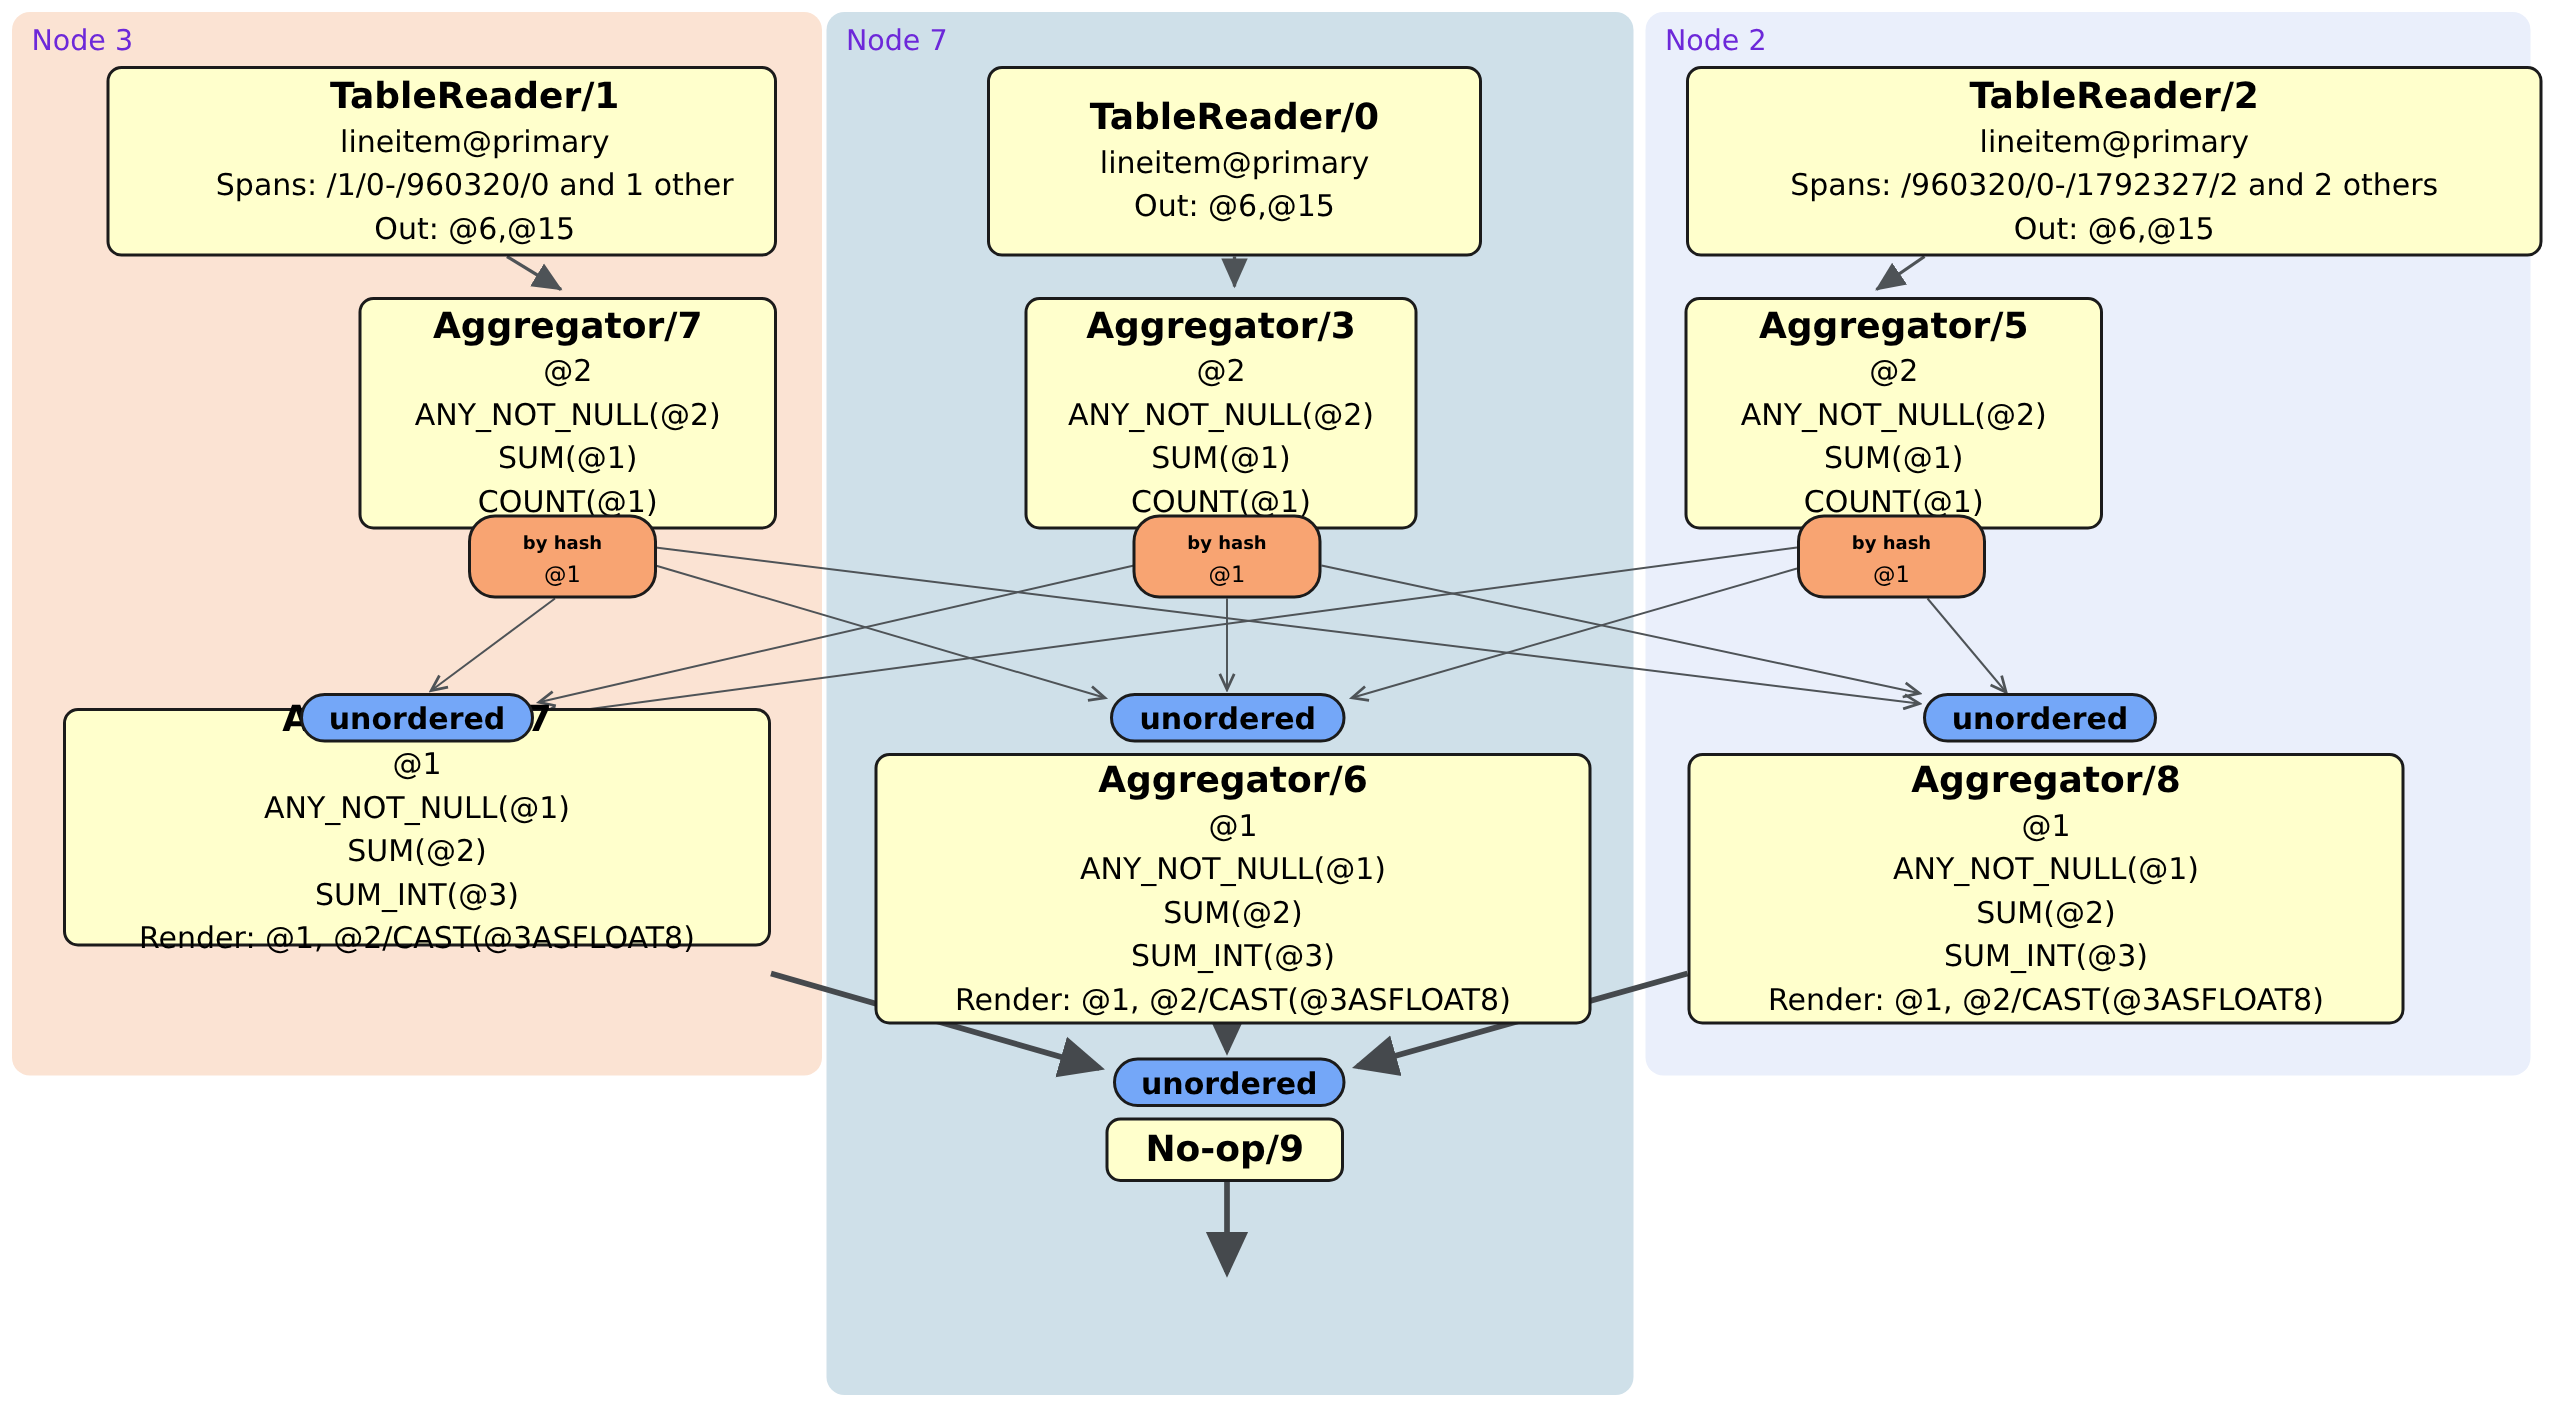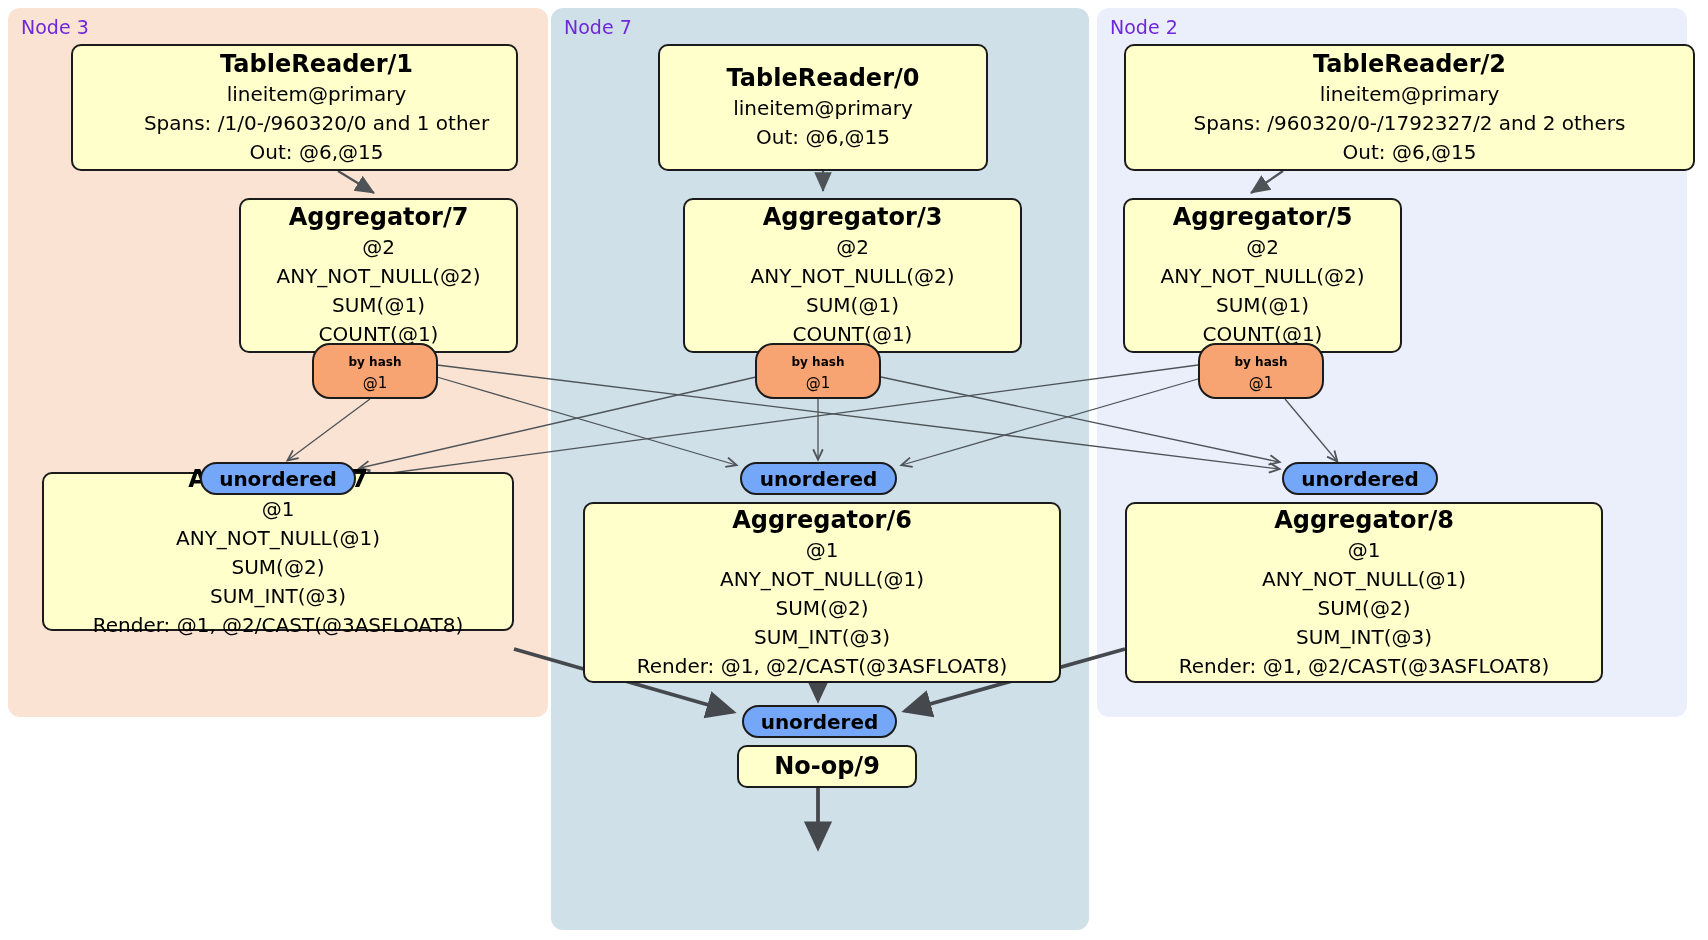--- a/index.html
+++ b/index.html
@@ -109,42 +109,42 @@
     <div class="l">SUM(@2)</div>
     <div class="l">SUM_INT(@3)</div>
     <div class="l">Render: @1, @2/CAST(@3ASFLOAT8)</div>
   </div>
 
   <div class="pbox" style="left:658px; top:44px; width:330px; height:127px;">
     <div class="t">TableReader/0</div>
     <div class="l">lineitem@primary</div>
     <div class="l">Out: @6,@15</div>
   </div>
-  <div class="pbox" style="left:683px; top:198px; width:339px; height:155px;">
+  <div class="pbox" style="left:683px; top:198px; width:262px; height:155px;">
     <div class="t">Aggregator/3</div>
     <div class="l">@2</div>
     <div class="l">ANY_NOT_NULL(@2)</div>
     <div class="l">SUM(@1)</div>
     <div class="l">COUNT(@1)</div>
   </div>
   <div class="router" style="left:755px; top:343px; width:126px; height:56px;">
     <div class="t">by hash</div>
     <div class="d">@1</div>
   </div>
   <div class="sync" style="left:740px; top:462px; width:157px; height:33px;">unordered</div>
   <div class="pbox" style="left:583px; top:502px; width:478px; height:181px;">
     <div class="t">Aggregator/6</div>
     <div class="l">@1</div>
     <div class="l">ANY_NOT_NULL(@1)</div>
     <div class="l">SUM(@2)</div>
     <div class="l">SUM_INT(@3)</div>
     <div class="l">Render: @1, @2/CAST(@3ASFLOAT8)</div>
   </div>
   <div class="sync" style="left:742px; top:705px; width:155px; height:33px;">unordered</div>
-  <div class="pbox" style="left:737px; top:745px; width:180px; height:43px;">
+  <div class="pbox" style="left:737px; top:745px; width:159px; height:43px;">
     <div class="t">No-op/9</div>
   </div>
 
   <div class="pbox" style="left:1124px; top:44px; width:571px; height:127px;">
     <div class="t">TableReader/2</div>
     <div class="l">lineitem@primary</div>
     <div class="l">Spans: /960320/0-/1792327/2 and 2 others</div>
     <div class="l">Out: @6,@15</div>
   </div>
   <div class="pbox" style="left:1123px; top:198px; width:279px; height:155px;">

